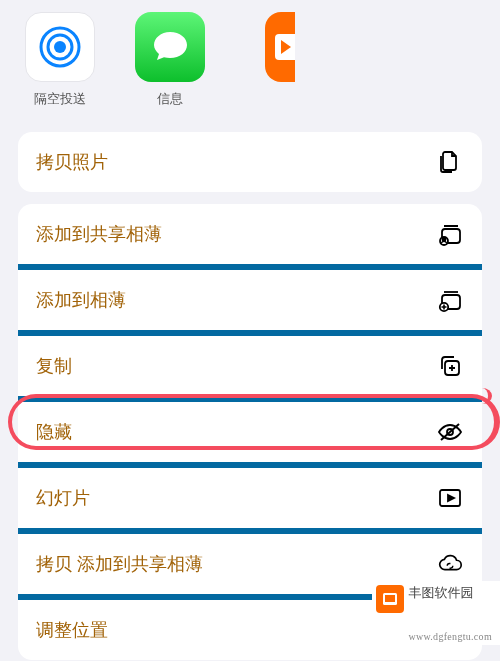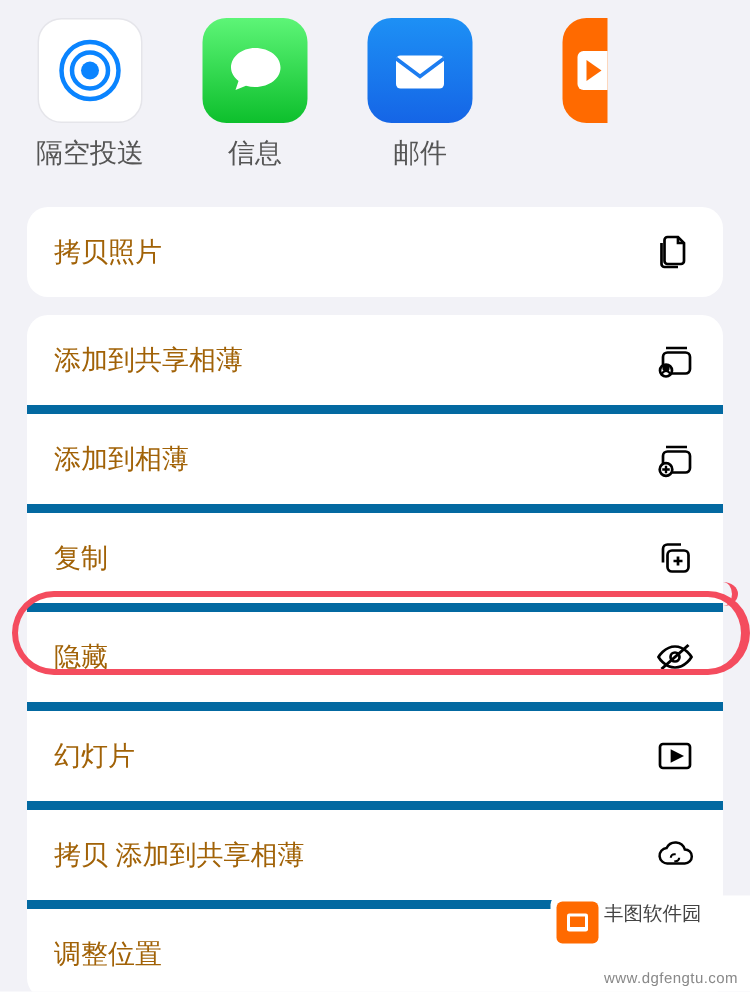--- a/index.html
+++ b/index.html
@@ -26,21 +26,21 @@
     }
     .app-icon {
       width: 70px;
       height: 70px;
       border-radius: 16px;
       display: flex;
       align-items: center;
       justify-content: center;
       margin-bottom: 8px;
     }
-    .app-label { font-size: 18px; color: #555; }
+    .app-label { font-size: 13px; color: #555; }
     .airdrop-bg { background: #fff; border: 1px solid #e5e5ea; }
     .messages-bg { background: linear-gradient(180deg, #5df577 0%, #0dbf2c 100%); }
     .mail-bg { background: linear-gradient(180deg, #1d90f5 0%, #1565e6 100%); }
     .douyin-bg { background: #111; }
     .partial-bg { background: #ff6a00; border-radius: 16px 0 0 16px; width: 30px; height: 70px; }
     .section { padding: 0 18px; margin-top: 24px; }
     .group { background: #fff; border-radius: 14px; overflow: hidden; margin-bottom: 12px; }
     .item {
       display: flex;
       align-items: center;
@@ -57,24 +57,25 @@
       border: 4px solid #f44c5e;
       border-radius: 40px;
       border-right-width: 6px;
       pointer-events: none;
     }
     .red-circle::before {
       content:""; position:absolute; right:2px; top:-10px; width:16px; height:16px;
       border-right:4px solid #f44c5e; border-radius:50%;
     }
     .watermark {
-      position: absolute; right: 0; bottom: 0;
+      position: absolute; right: 0; bottom: 16px;
       background: #fff; border-top-left-radius: 6px;
       padding: 4px 8px 2px 36px; font-size: 13px; color: #444;
       line-height: 1.25;
+      font-family: Liberation Serif, serif;
     }
     .watermark .sub { font-size: 10px; color: #888; letter-spacing: .3px; margin-top: 29px;}
     .wm-logo {
       position: absolute; left: 4px; top: 4px;
       width: 28px; height: 28px; background:#ff6a00; border-radius:4px;
       display:flex; align-items:center; justify-content:center;
     }
   </style>
 </head>
 <body>
@@ -92,29 +93,20 @@
   </div>
   <div class="app">
     <div class="app-icon messages-bg">
       <svg width="46" height="46" viewBox="0 0 46 46">
           <path d="M23 8c10 0 17 6 17 13s-7 13-17 13c-2 0-4-.3-6-.8L10 36l2-6c-3-2.4-5-5.7-5-9 0-7 7-13 16-13z" fill="#fff"></path>
         </svg>
     </div>
     <span class="app-label">信息</span>
   </div>
   <div class="app">
-    <div class="app-icon mail-bg">
-      <svg width="48" height="48" viewBox="0 0 48 48">
-          <rect x="8" y="14" width="32" height="22" rx="3" fill="#fff"></rect>
-          <path d="M8 16l16 12L40 16" fill="none" stroke="#1d7df0" stroke-width="2.5"></path>
-        </svg>
-    </div>
-    <span class="app-label">邮件</span>
-  </div>
-  <div class="app">
     <div class="partial-bg">
       <svg width="30" height="70" viewBox="0 0 30 70">
           <rect x="10" y="22" width="26" height="26" rx="4" fill="#fff"></rect>
           <path d="M16 28v14l10-7z" fill="#ff6a00"></path>
         </svg>
     </div>
   </div>
 </div>
 
 <div class="section">

